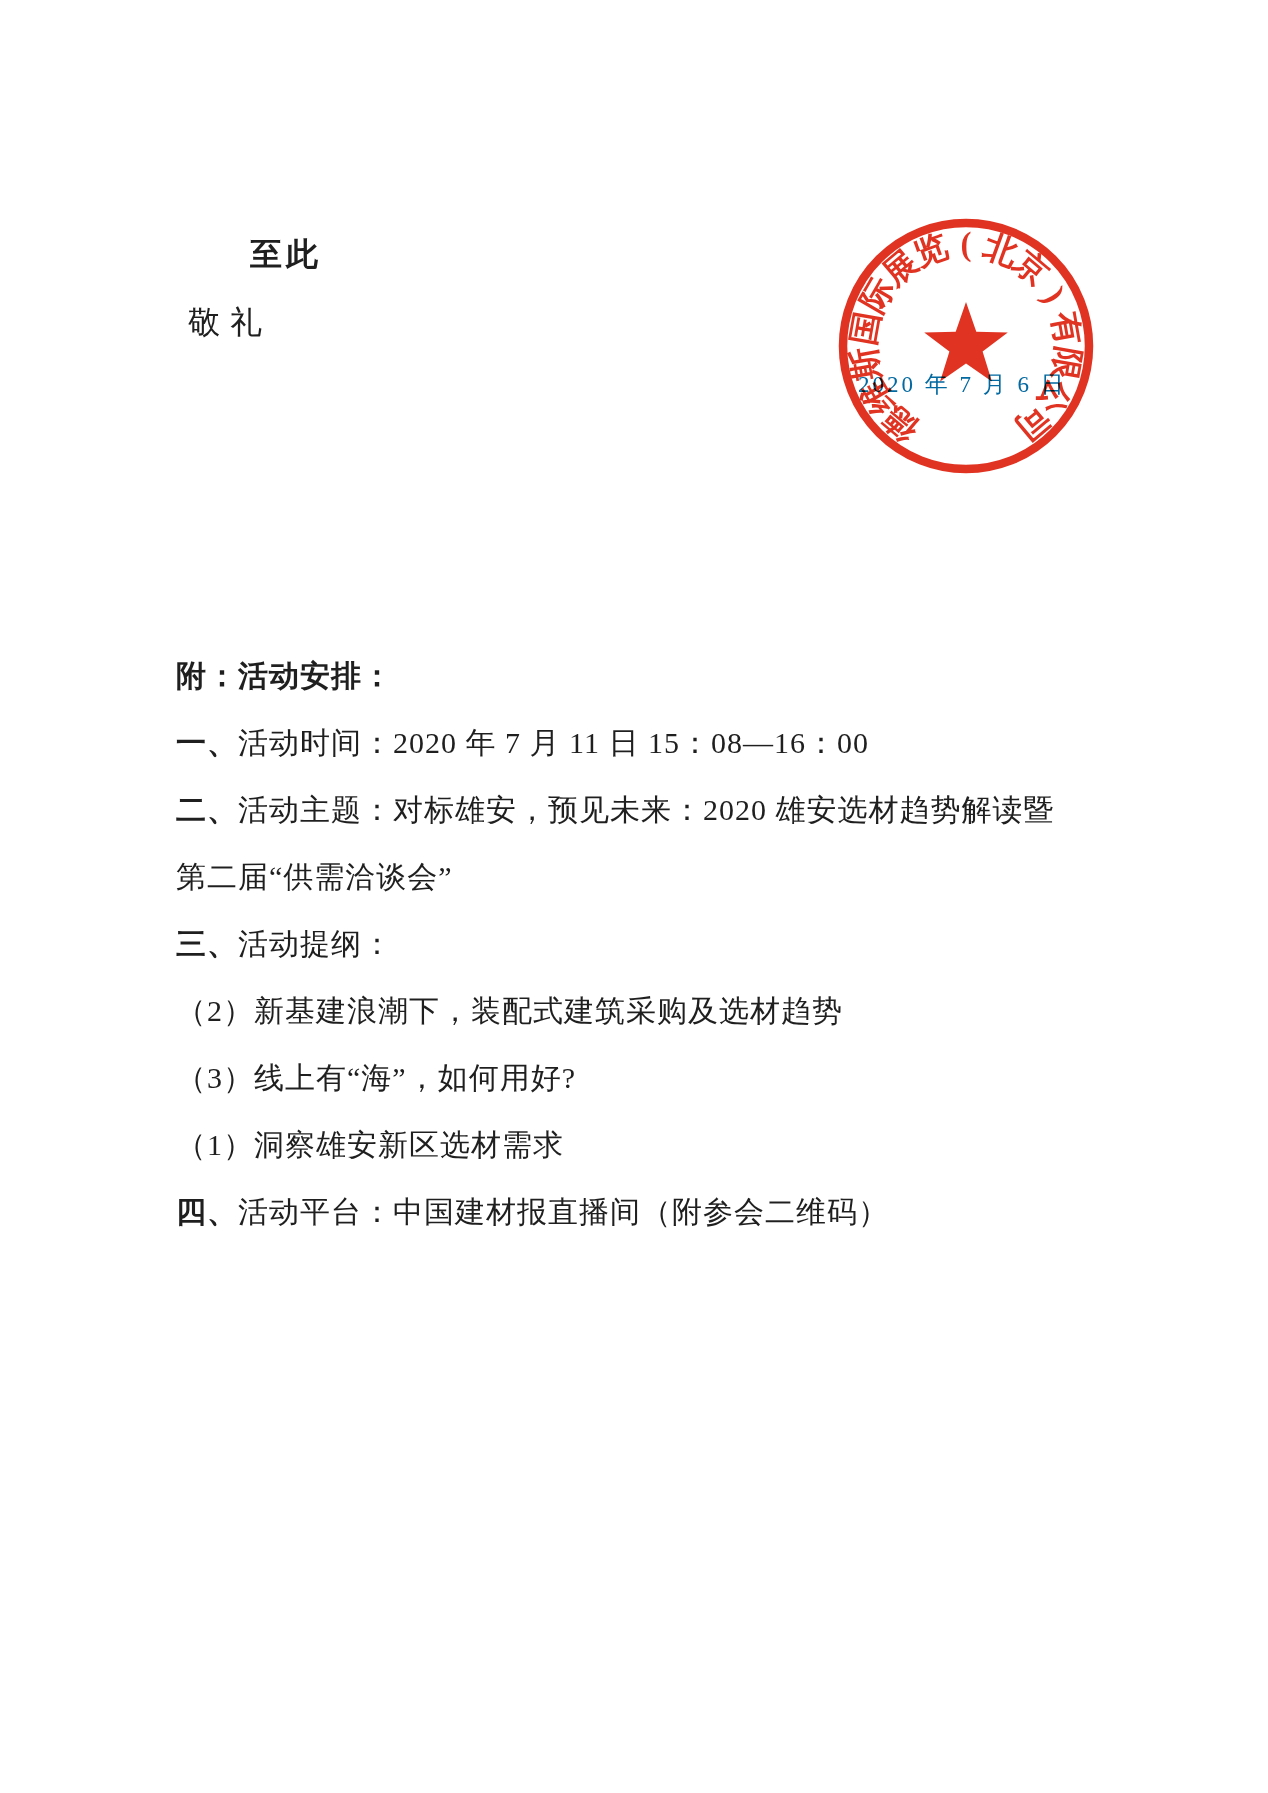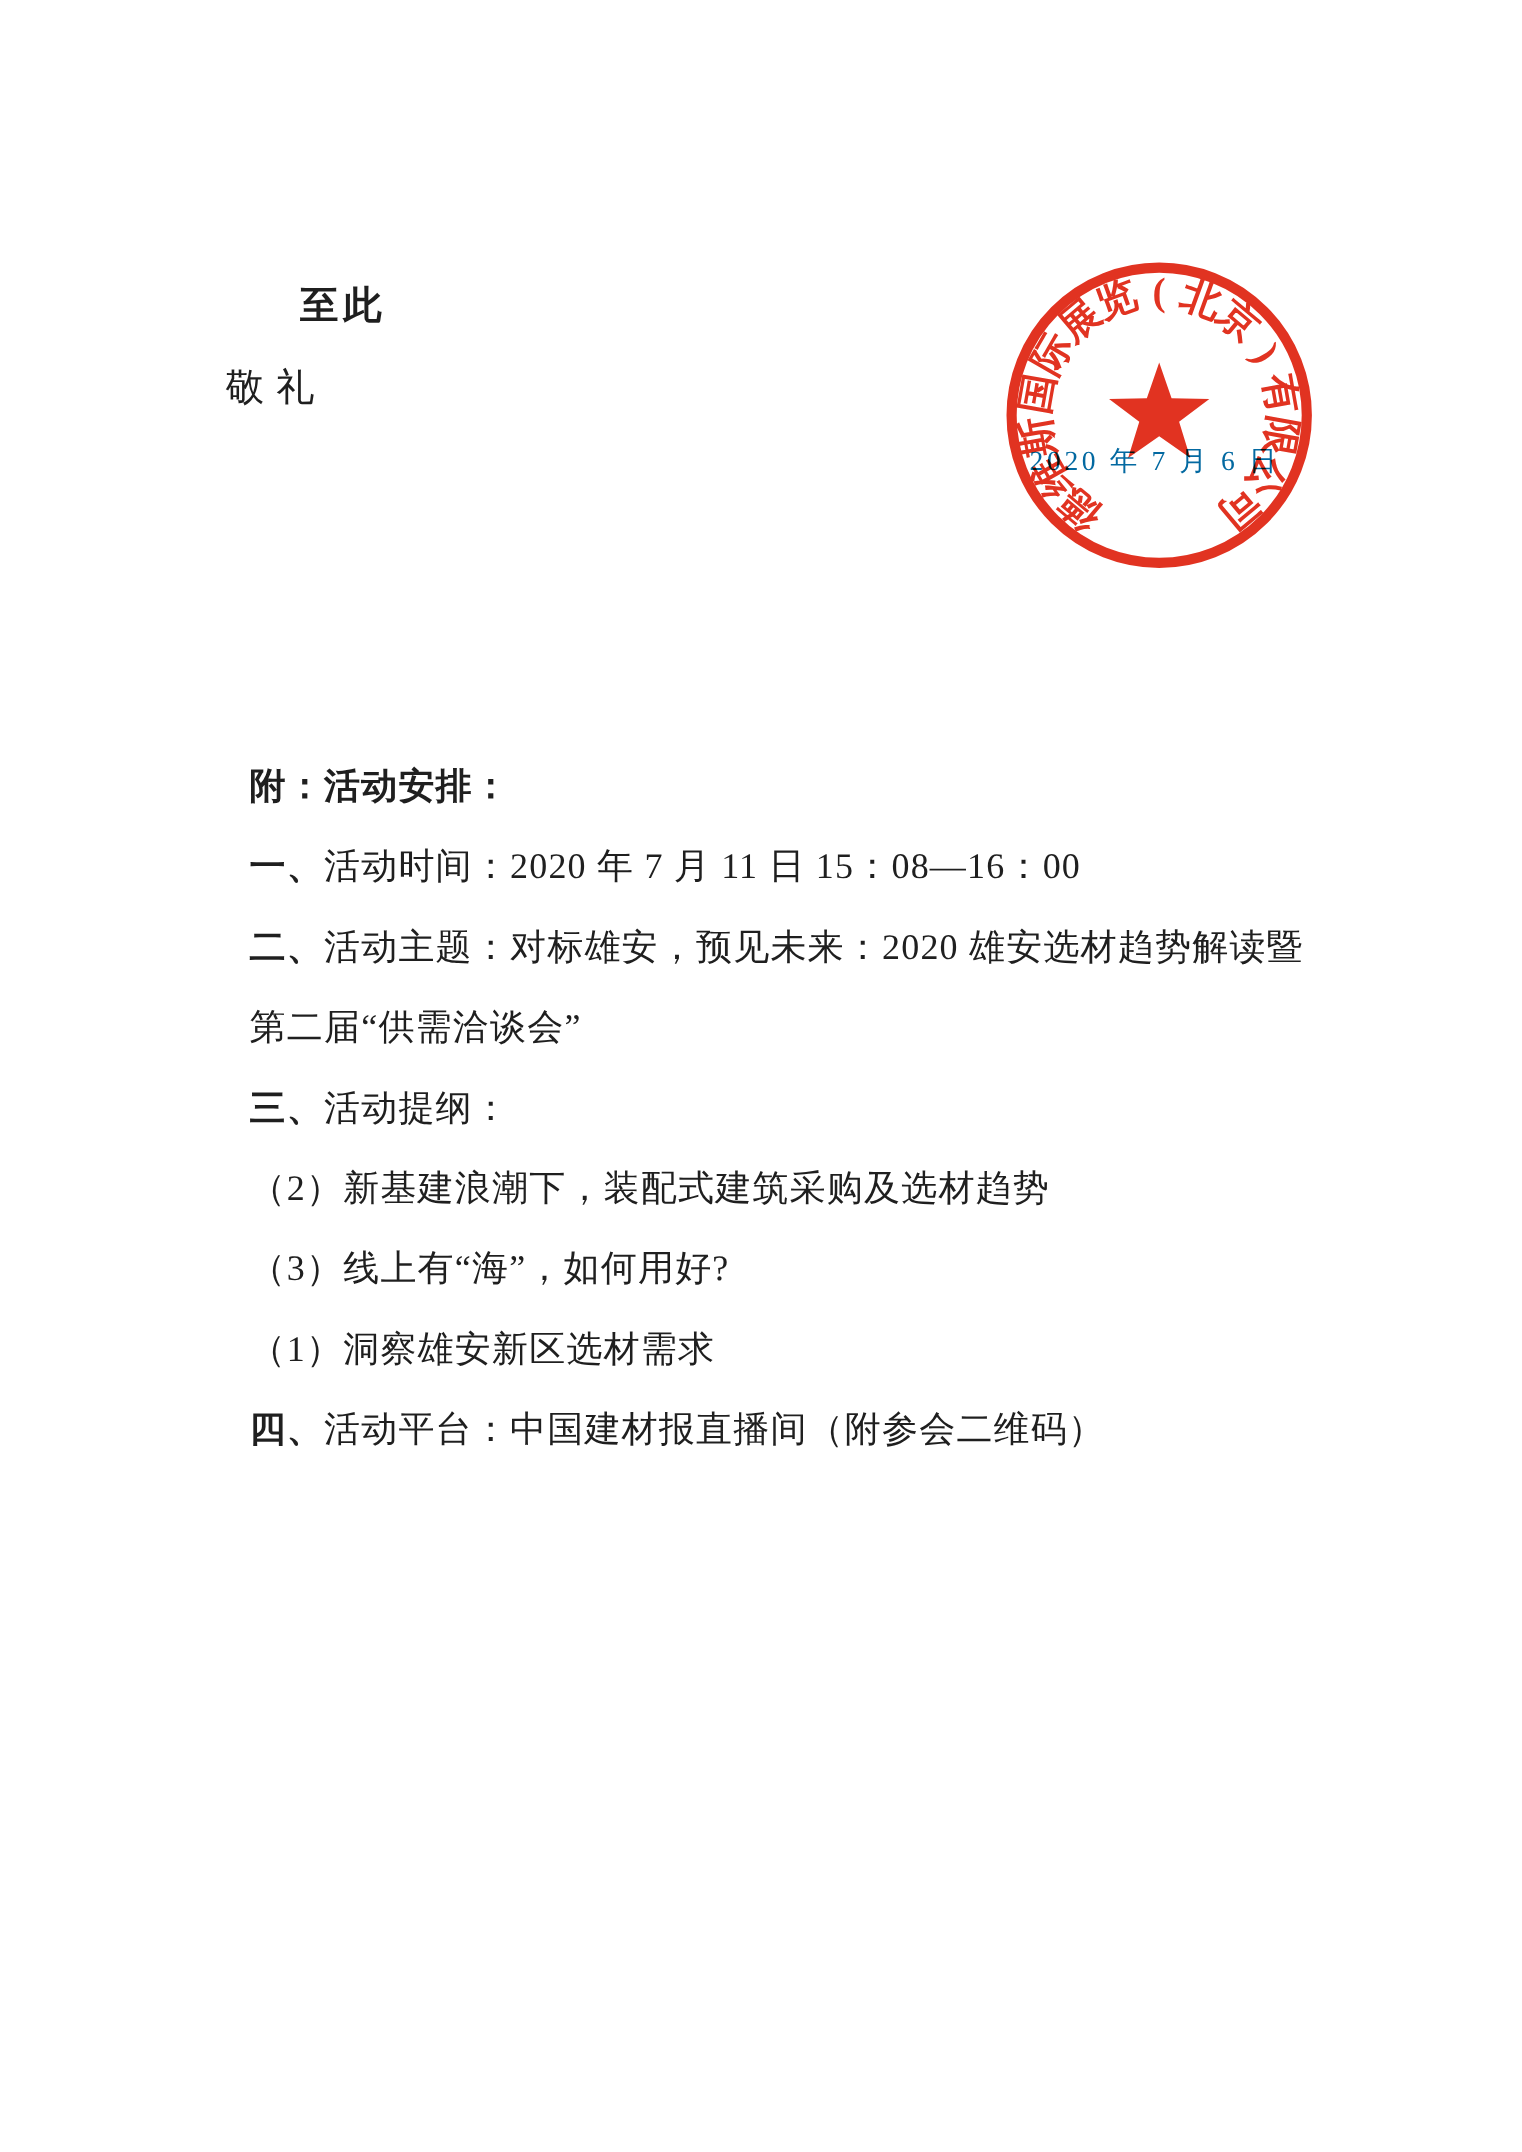--- a/index.html
+++ b/index.html
@@ -50,23 +50,22 @@
     opacity: 0.96;
   }
   .stamp-char {
     font-family: "Liberation Serif", "DejaVu Serif", serif;
     font-size: 33px;
     font-weight: bold;
   }
   .attachment {
     position: absolute;
     left: 176px;
-    top: 622px;
+    top: 642px;
     width: 1000px;
-    margin-left: 32px;
   }
   .doc-line {
     height: 67px;
     line-height: 67px;
     font-size: 30px;
     letter-spacing: 1px;
     white-space: nowrap;
   }
   .doc-line .marker {
     font-weight: bold;

